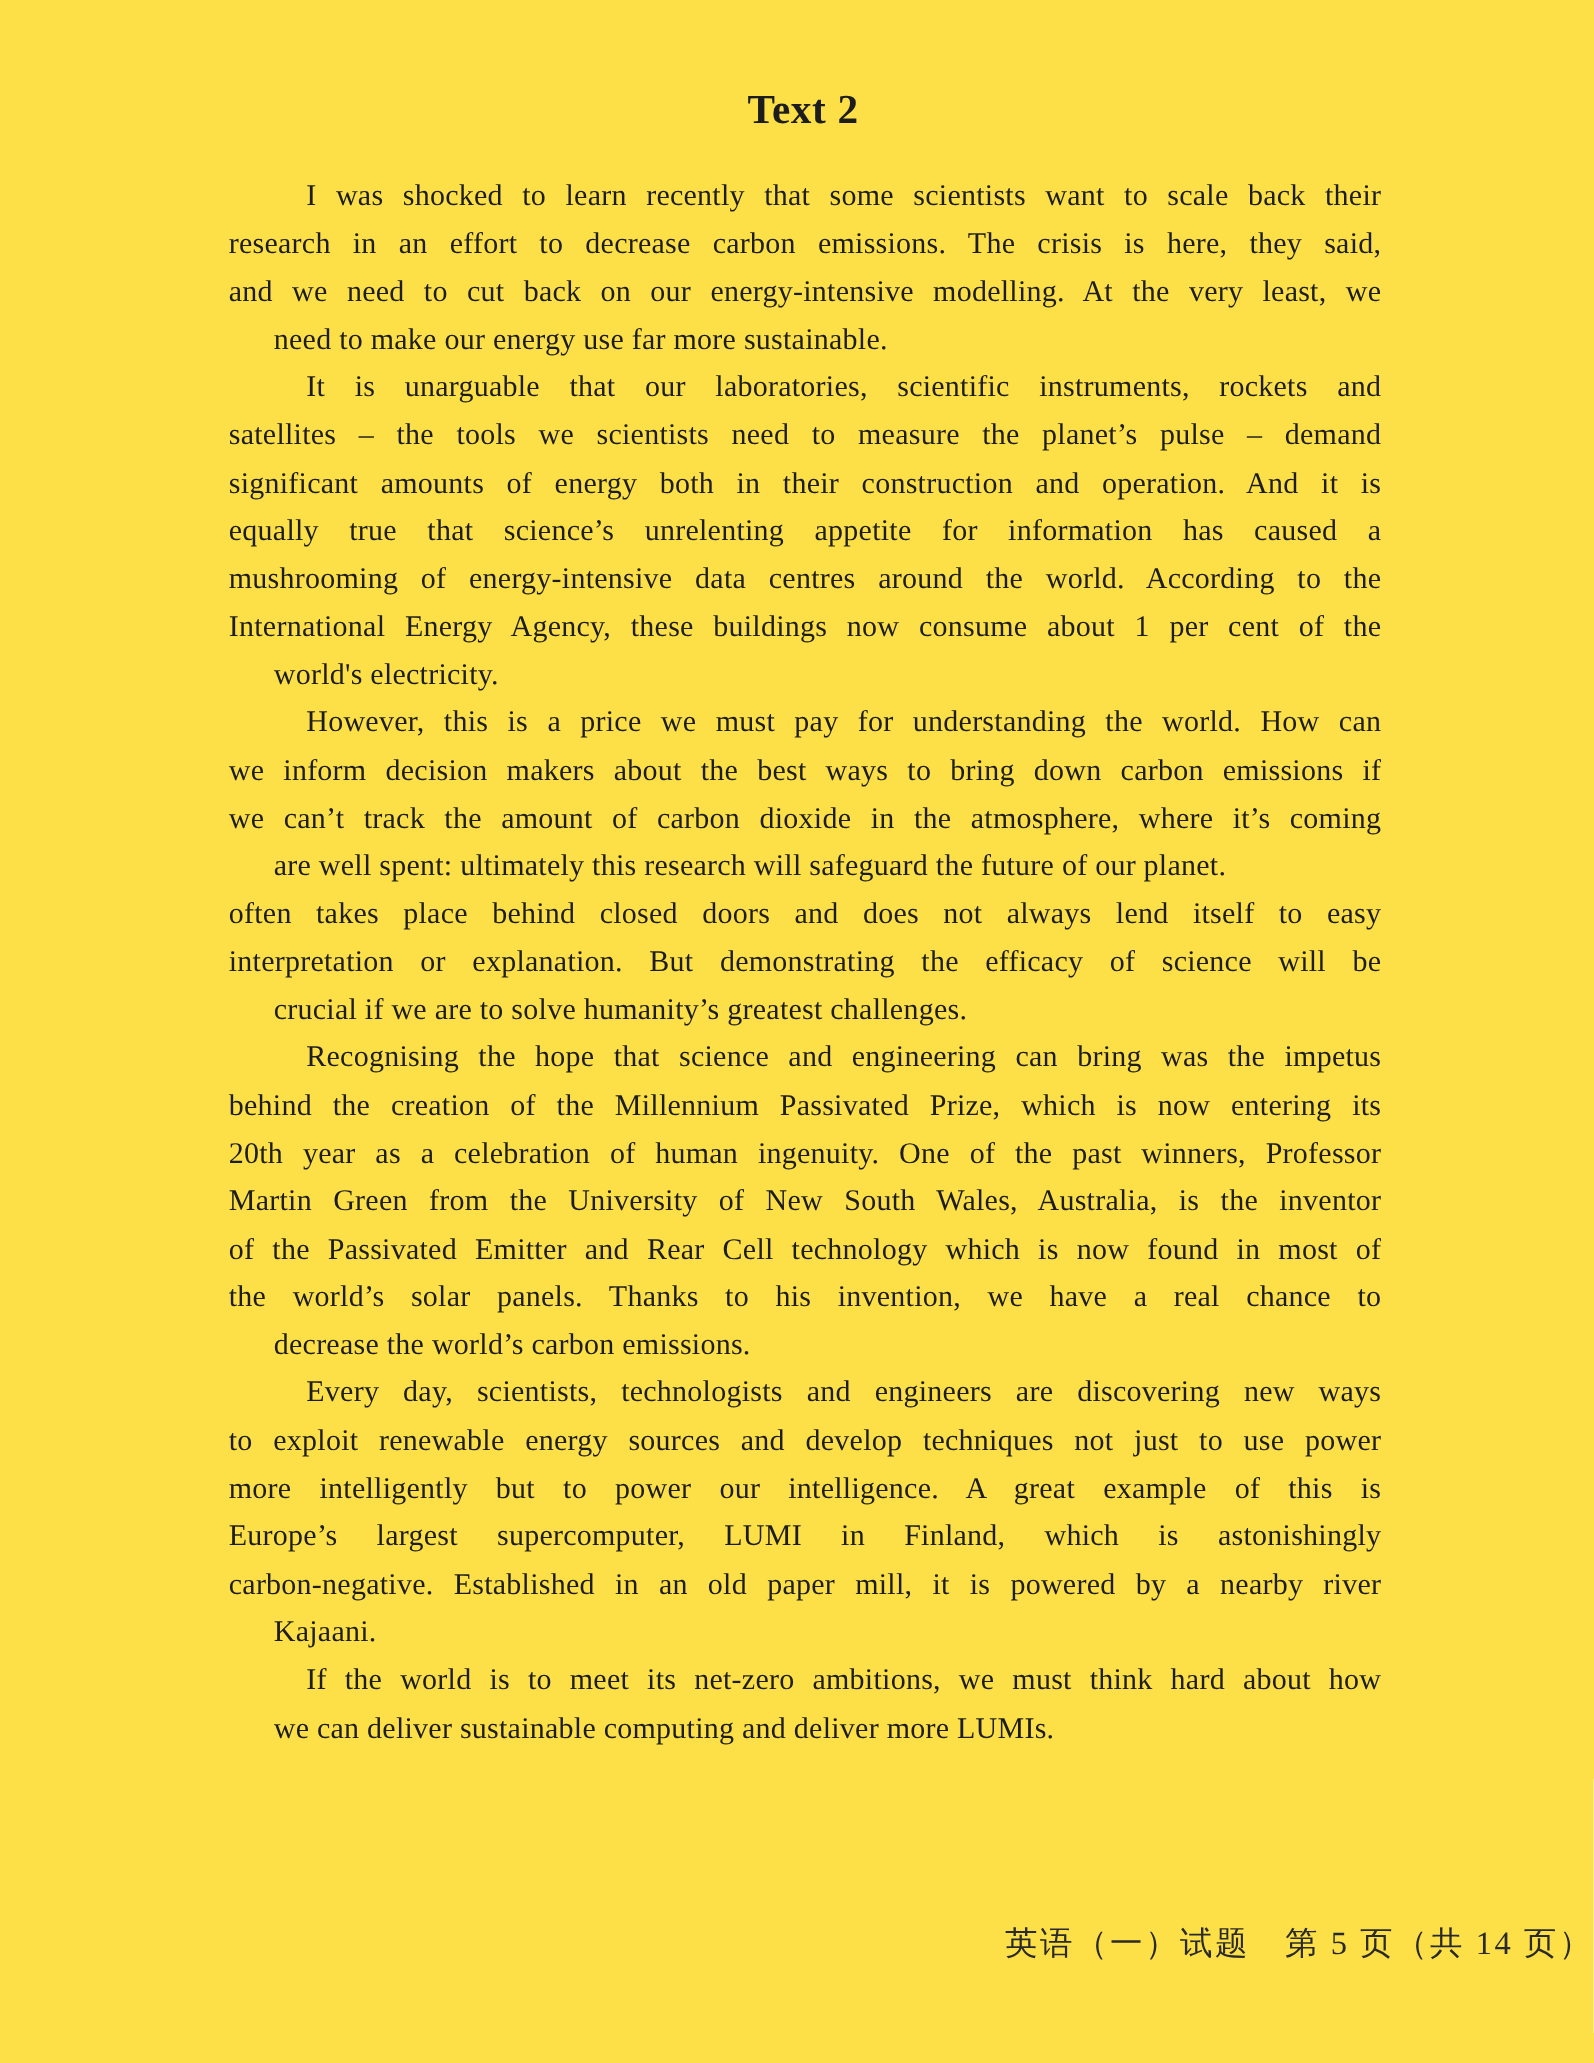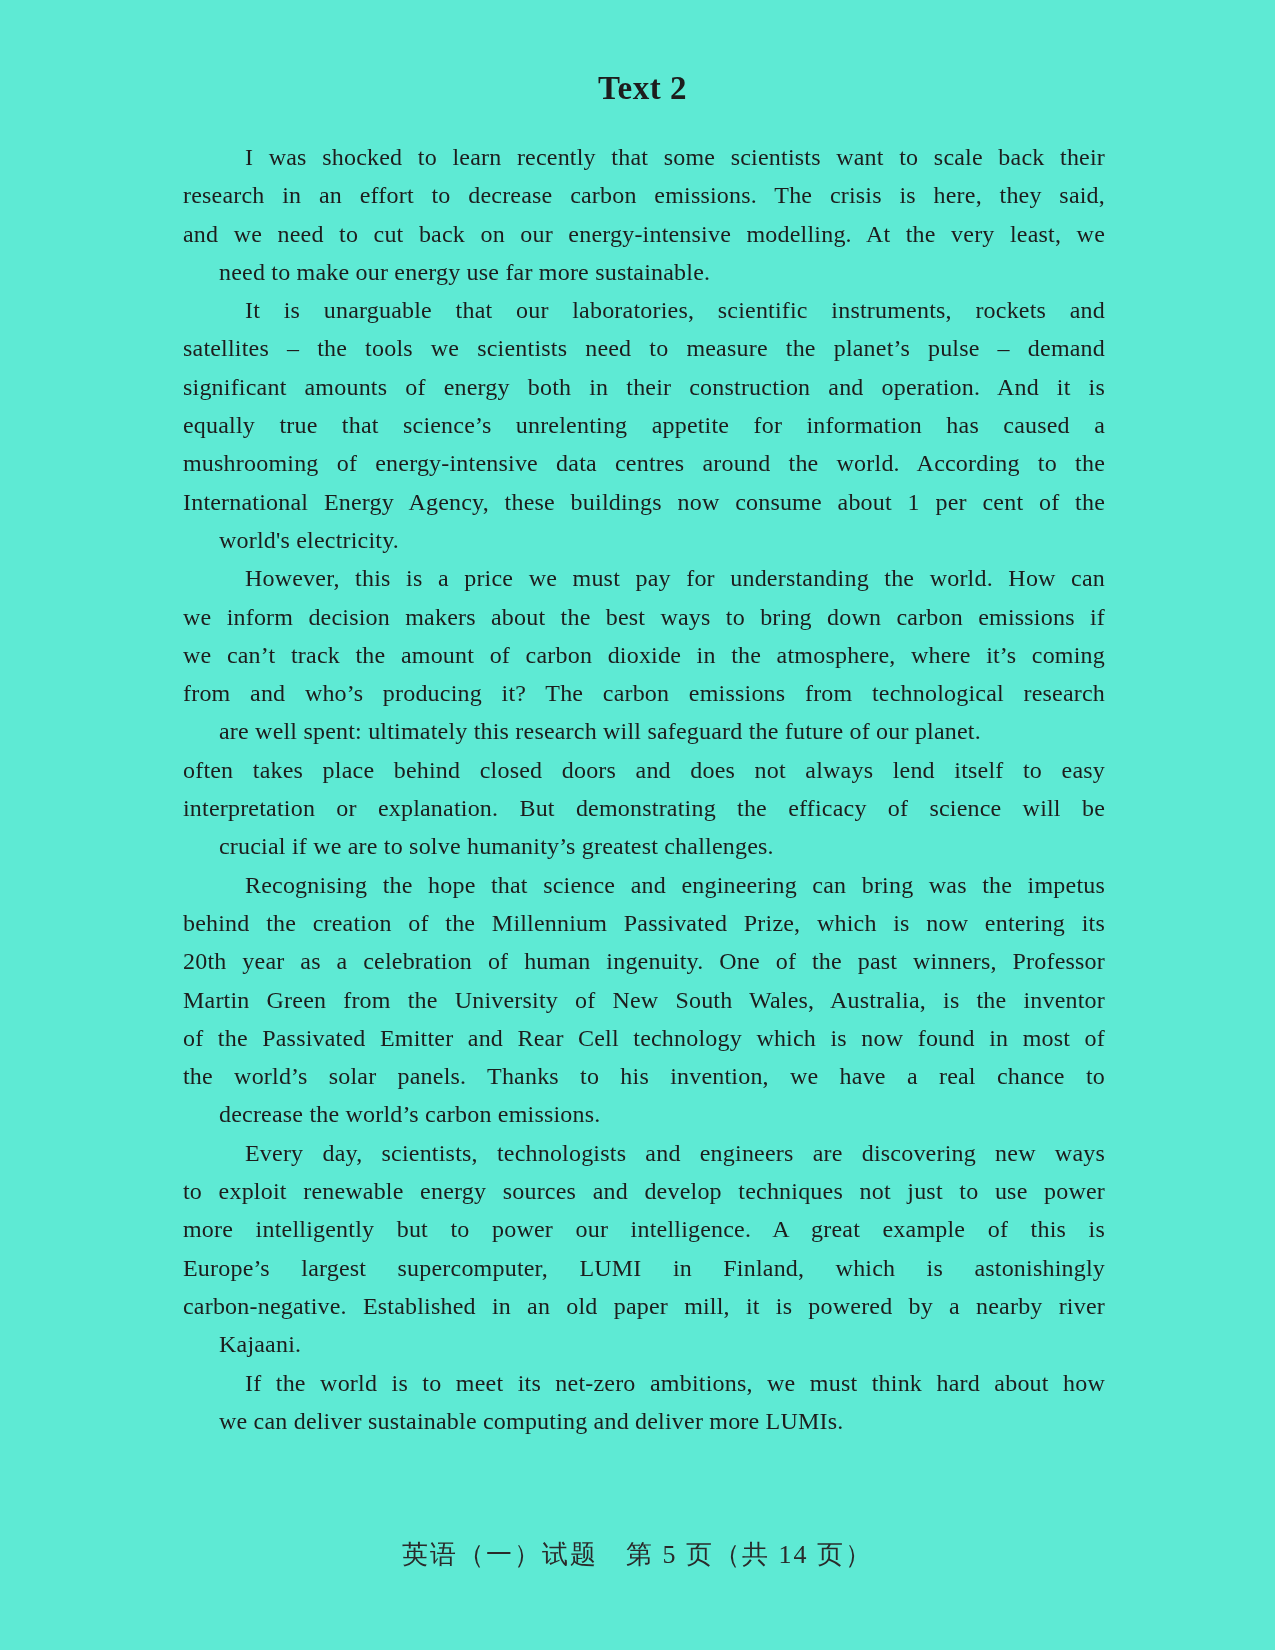--- a/index.html
+++ b/index.html
@@ -1,20 +1,20 @@
 <!DOCTYPE html>
 <html><head>
 <meta charset="utf-8">
 <style>
   html, body { margin: 0; padding: 0; background: #ffffff; }
   .page {
     position: relative;
     width: 1275px;
     height: 1650px;
-    background: #5eead4;
+    background: #fde047;
     font-family: "Liberation Serif", serif;
     color: #1d1d1d;
     overflow: hidden;
   }
   .doc-title {
     position: absolute;
     top: 68px;
     left: 180px;
     width: 925px;
     text-align: center;
@@ -39,21 +39,21 @@
     overflow: hidden;
     letter-spacing: 0.2px;
   }
   .line.first { text-indent: 62px; }
   .line.last  { text-align-last: left; margin-left: 36px; }
   .page-footer {
     position: absolute;
     top: 1538px;
     left: 0;
     width: 1275px;
-    text-align: center;
+    text-align: right;
     font-size: 26px;
     line-height: 34px;
     letter-spacing: 2px;
     color: #2a2a2a;
   }
 </style>
 </head>
 <body>
 
 <div class="page">
@@ -72,21 +72,20 @@
         <div class="line">significant amounts of energy both in their construction and operation. And it is</div>
         <div class="line">equally true that science’s unrelenting appetite for information has caused a</div>
         <div class="line">mushrooming of energy-intensive data centres around the world. According to the</div>
         <div class="line">International Energy Agency, these buildings now consume about 1 per cent of the</div>
         <div class="line last">world's electricity.</div>
       </div>
       <div class="paragraph">
         <div class="line first">However, this is a price we must pay for understanding the world. How can</div>
         <div class="line">we inform decision makers about the best ways to bring down carbon emissions if</div>
         <div class="line">we can’t track the amount of carbon dioxide in the atmosphere, where it’s coming</div>
-        <div class="line">from and who’s producing it? The carbon emissions from technological research</div>
         <div class="line last">are well spent: ultimately this research will safeguard the future of our planet.</div>
       </div>
       <div class="paragraph">
         <div class="line">often takes place behind closed doors and does not always lend itself to easy</div>
         <div class="line">interpretation or explanation. But demonstrating the efficacy of science will be</div>
         <div class="line last">crucial if we are to solve humanity’s greatest challenges.</div>
       </div>
       <div class="paragraph">
         <div class="line first">Recognising the hope that science and engineering can bring was the impetus</div>
         <div class="line">behind the creation of the Millennium Passivated Prize, which is now entering its</div>

